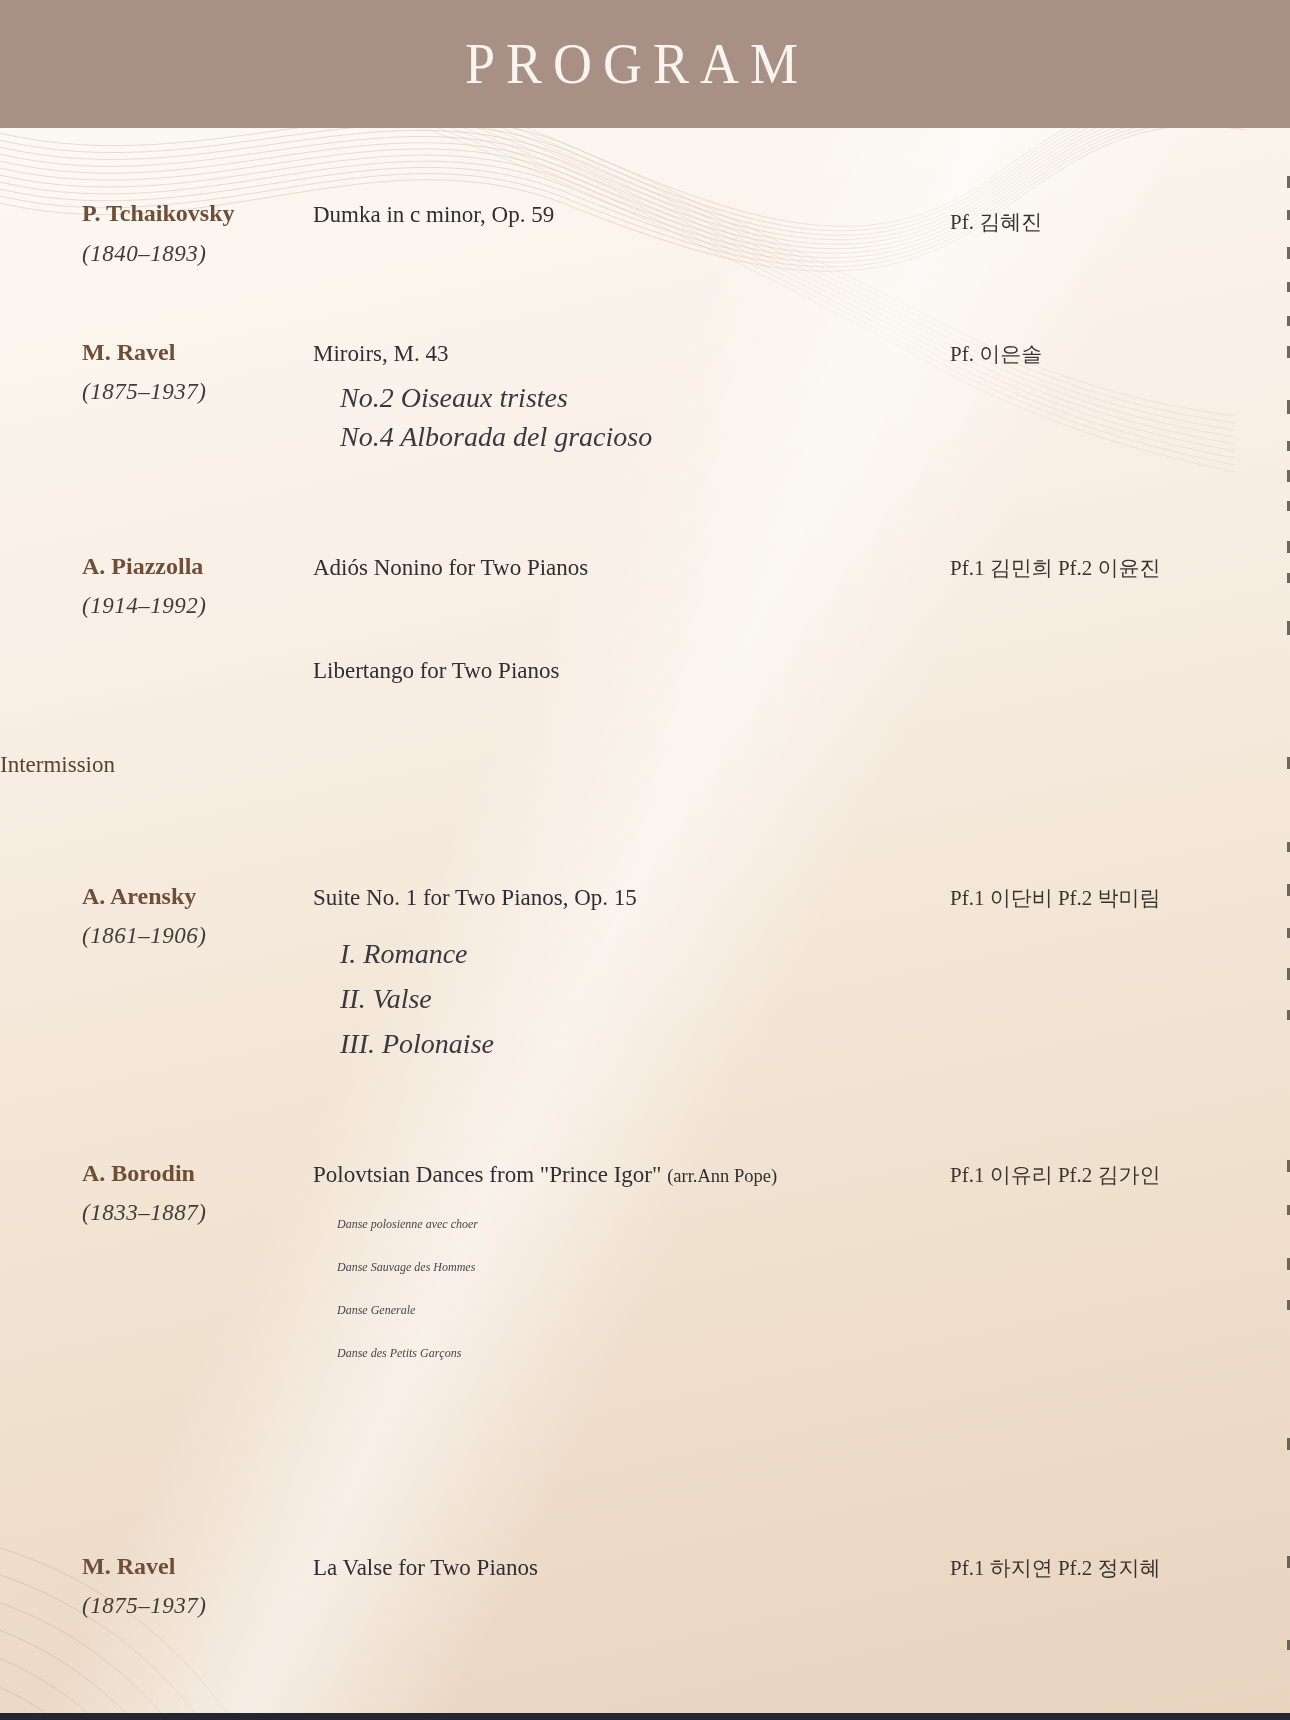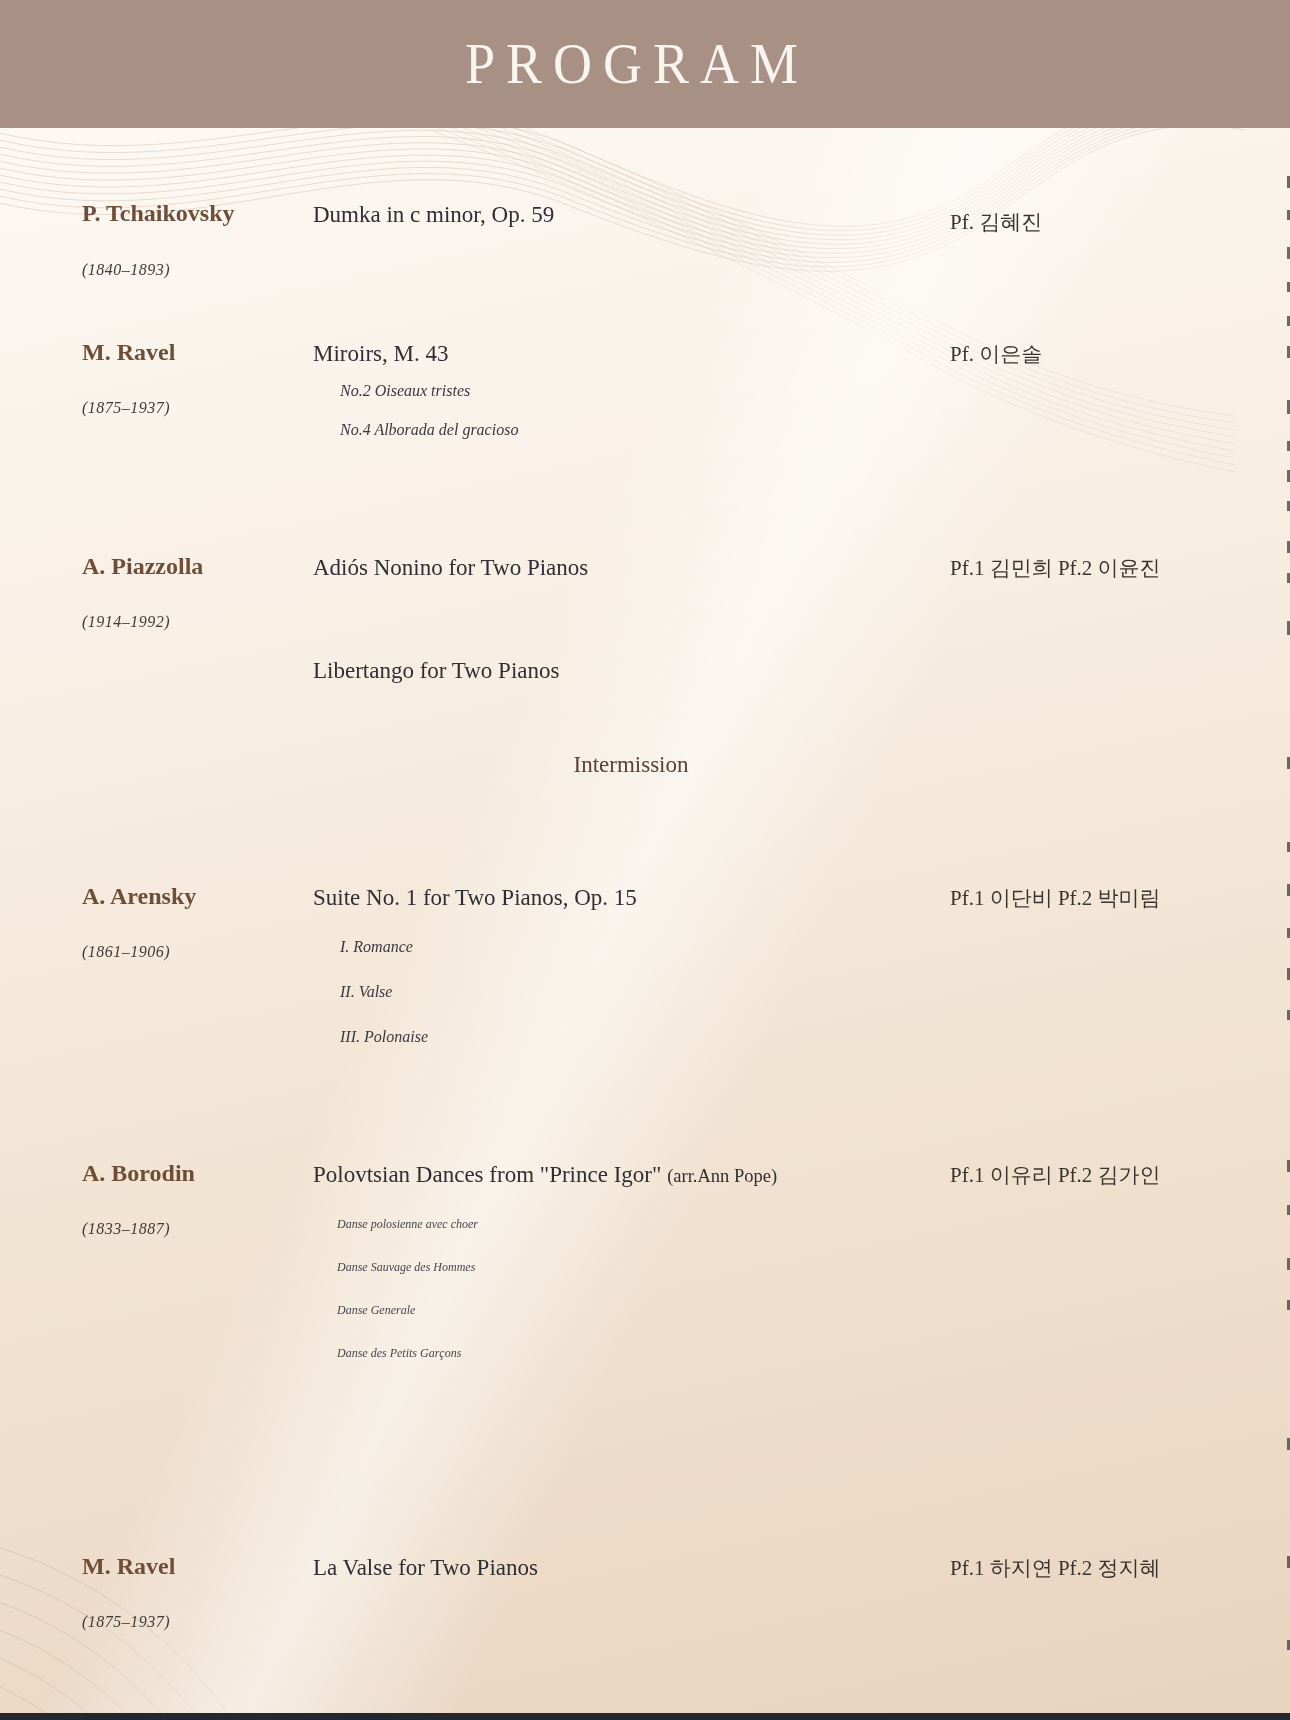--- a/index.html
+++ b/index.html
@@ -10,27 +10,27 @@
   }
   .sheen{position:absolute;inset:0;pointer-events:none;
     background:linear-gradient(115deg,rgba(255,255,255,0) 40%,rgba(255,255,255,0.55) 50%,rgba(255,255,255,0) 60%);}
   #decor{position:absolute;left:0;top:0;pointer-events:none;}
   .header{position:absolute;top:0;left:0;right:0;height:128px;background:#a99084;
     display:flex;align-items:center;justify-content:center;}
   .title{color:#f8f4f0;font-size:54px;font-weight:400;letter-spacing:11px;
     margin-left:-16px;transform:scaleY(1.06);}
   .line{position:absolute;line-height:1.15;white-space:nowrap;}
   .composer{font-weight:700;color:#6f4e38;font-size:24px;}
-  .dates{font-style:italic;color:#413b37;font-size:16px;letter-spacing:.5px;margin-top:20px;}
+  .dates{font-style:italic;color:#413b37;font-size:23px;letter-spacing:.5px;}
   .piece{color:#302e34;font-size:23px;}
   .arr{font-size:18.5px;}
-  .movement{font-style:italic;color:#3a3840;font-size:16px;}
+  .movement{font-style:italic;color:#3a3840;font-size:28px;}
   .danse{font-style:italic;color:#47464e;font-size:12px;white-space:pre;}
   .perf{color:#38332e;font-size:21px;}
-  .intermission{left:0;width:1262px;text-align:center;color:#5a4233;font-size:23px;}
+  .intermission{left:0;width:1262px;text-align:left;color:#5a4233;font-size:23px;}
   .edge-mark{position:absolute;right:0;width:3px;background:#4a463f;opacity:.8;}
   .bottom-strip{position:absolute;left:0;right:0;bottom:0;height:7px;background:#262630;}
 </style>
 </head>
 <body>
 
 <div class="page">
 
   <svg id="decor" width="1290" height="1720" viewBox="0 0 1290 1720">
       <path d="M-20 128 C200 190,380 62,580 150 C760 230,880 262,1000 172 C1090 104,1150 84,1245 100" fill="none" stroke="#d6c5b6" stroke-width="1" opacity="0.55"></path>

